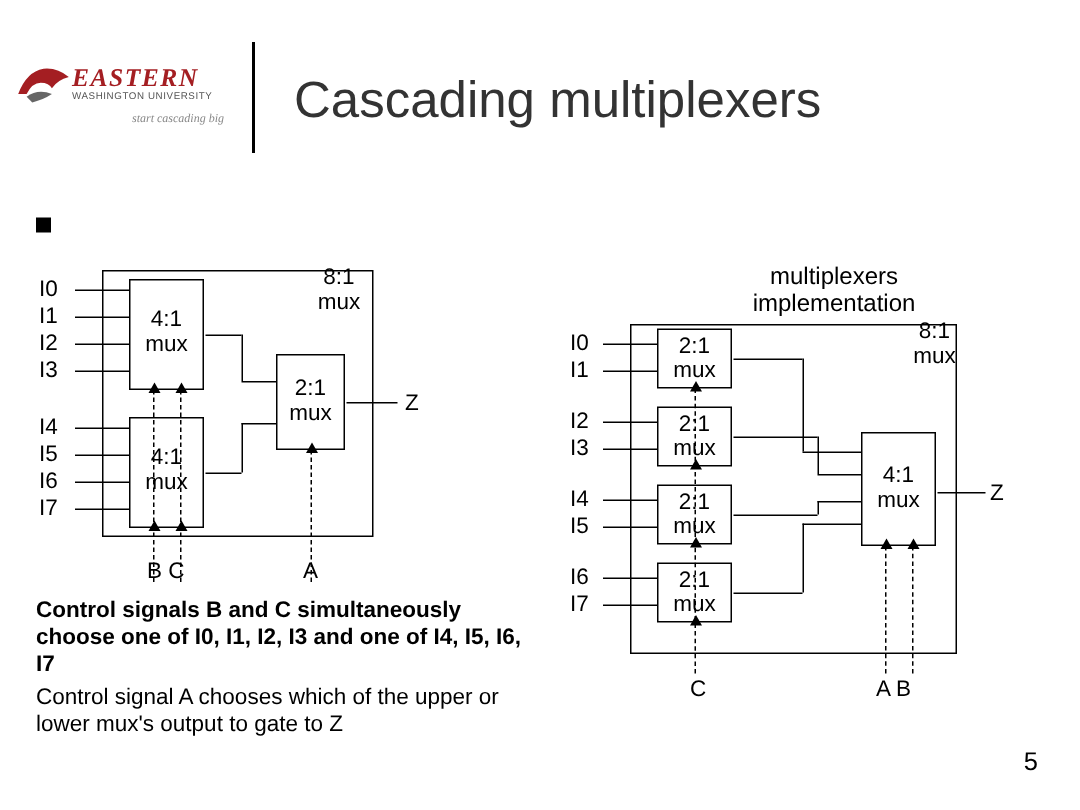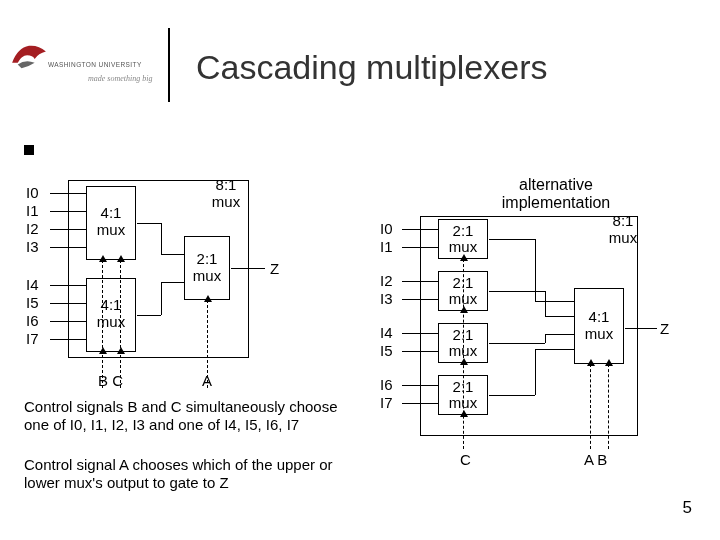--- a/index.html
+++ b/index.html
@@ -62,21 +62,21 @@
 
   .hline { position:absolute; height:1px; background:#000; }
   .vline { position:absolute; width:1px; background:#000; }
   .dasharrow { position:absolute; border-left:1px dashed #000; }
   .arrowUp { position:absolute; width:0;height:0;border-left:4px solid transparent;border-right:4px solid transparent;border-bottom:7px solid #000; }
 
   .txtBC { position:absolute; left:72px; top:192px; }
   .txtA  { position:absolute; left:176px; top:192px; }
   .txtZ  { position:absolute; left:244px; top:80px; }
 
-  .note1 { position:absolute; left:24px; top:398px; width:340px; font-size:15px; line-height:1.2; }
+  .note1 { position:absolute; left:24px; top:398px; width:340px; font-size:15px; line-height:1.2;font-weight:bold; }
   .note2 { position:absolute; left:24px; top:456px; width:320px; font-size:15px; line-height:1.2; }
 
   
   .altlbl { position:absolute; left:466px; top:176px; width:180px; text-align:center; font-size:16px; line-height:1.1; }
   .diagR { position:absolute; left:380px; top:216px; width:320px; height:260px; font-size:15px; }
   .outerR { position:absolute; left:40px; top:0; width:218px; height:220px; border:1px solid #000; }
   .r21 { position:absolute; width:50px; height:40px; border:1px solid #000; text-align:center; padding-top:3px; line-height:1.05; }
   .r41 { position:absolute; left:194px; top:72px; width:50px; height:76px; border:1px solid #000; text-align:center; padding-top:20px; line-height:1.1; }
   .lbl81R { position:absolute; left:218px; top:-3px; width:50px; text-align:center; line-height:1.1;}
   .inR { position:absolute; left:0; width:40px; text-align:left; }
@@ -89,22 +89,23 @@
   .pagenum { position:absolute; right:28px; bottom:22px; font-size:17px; }
 </style>
 </head>
 <body>
 
 <div class="logo">
   <svg class="logo-eagle" viewBox="0 0 40 32">
     <path d="M2 22 Q8 6 20 4 Q30 3 38 10 Q30 12 26 18 Q24 14 18 14 Q12 14 8 22 Z" fill="#a41e22"></path>
     <path d="M8 24 Q16 18 26 22 Q20 26 12 28 Z" fill="#666"></path>
   </svg>
+  <div class="logo-word">EASTERN</div>
   <div class="logo-sub">WASHINGTON UNIVERSITY</div>
-  <div class="logo-tag">made something big</div>
+  <div class="logo-tag">start cascading big</div>
 </div>
 <div class="title-sep"></div>
 <div class="title">Cascading multiplexers</div>
 
 <div class="bullet-row">
   <span class="bullet-dot"></span>
 </div>
 
 <div class="diagL">
   <div class="outerL"></div>
@@ -155,21 +156,21 @@
   <div class="dasharrow" style="left:181px; top:120px; height:88px"></div>
   <div class="arrowUp" style="left:177.5px; top:115px"></div>
 
   <div class="txtBC">B  C</div>
   <div class="txtA">A</div>
 </div>
 
 <div class="note1">Control signals B and C simultaneously choose one of I0, I1, I2, I3 and one of I4, I5, I6, I7</div>
 <div class="note2">Control signal A chooses which of the upper or lower mux's output to gate to Z</div>
 
-<div class="altlbl" style="white-space:pre;">alternative
+<div class="altlbl" style="white-space:pre;">multiplexers
 implementation</div>
 
 <div class="diagR">
   <div class="outerR"></div>
   <div class="lbl81R" style="white-space:pre;">8:1
 mux</div>
 
   <div class="inR" style="top:4px">I0</div>
   <div class="inR" style="top:22px">I1</div>
   <div class="inR" style="top:56px">I2</div>

